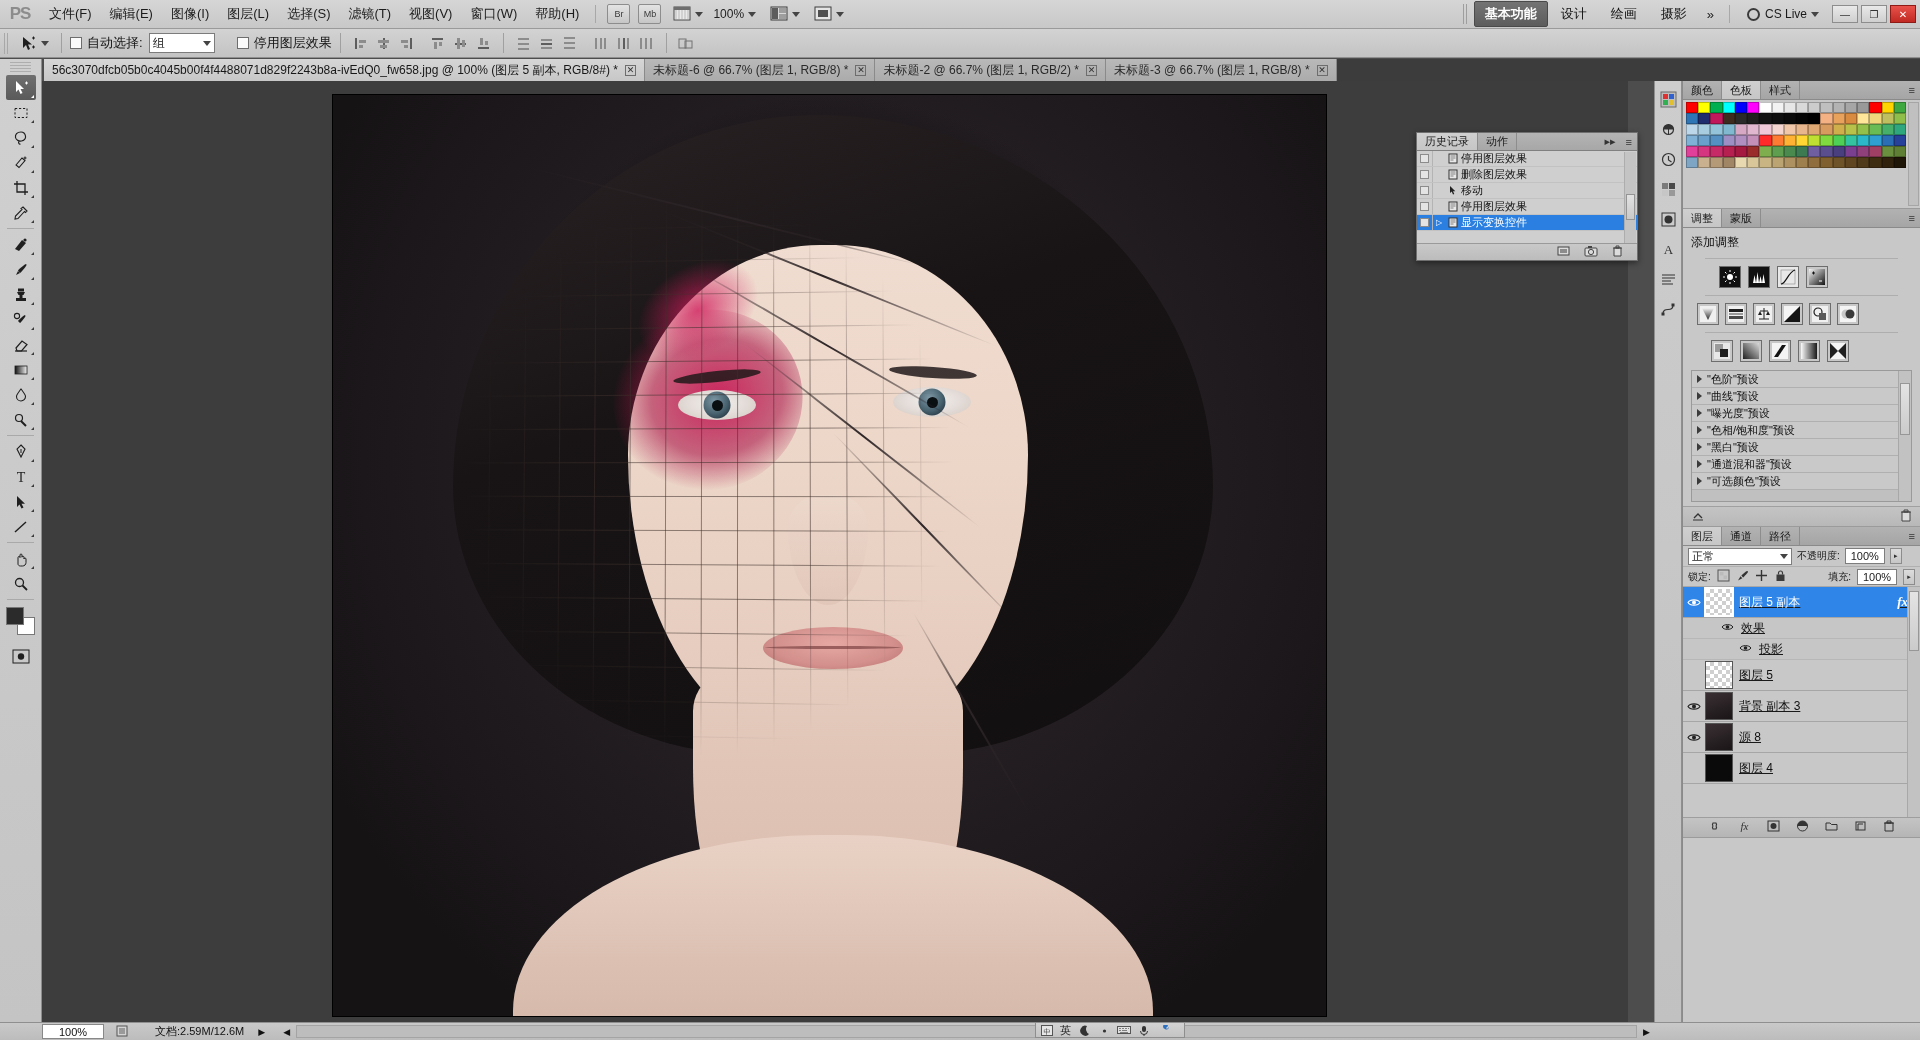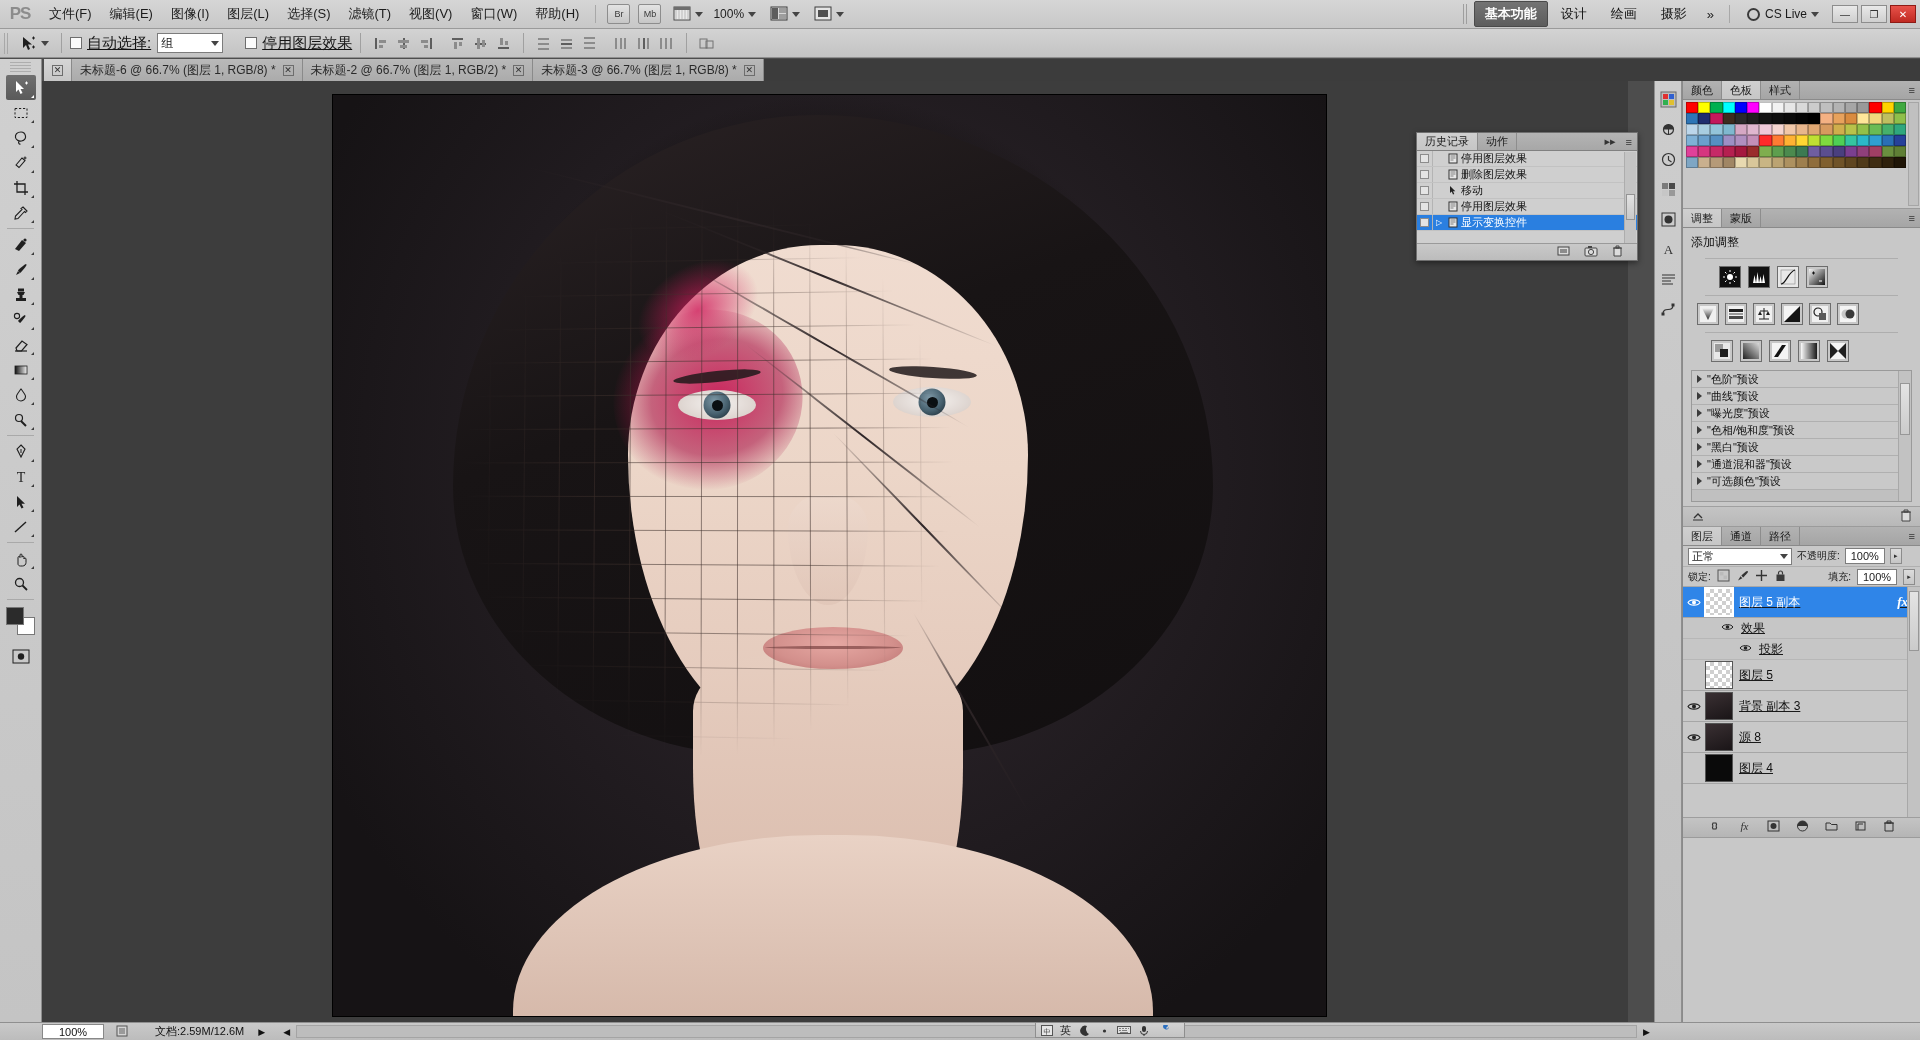--- a/index.html
+++ b/index.html
@@ -68,21 +68,21 @@
     background:repeating-linear-gradient(to right,#a8a8a8 0 1px,transparent 1px 3px);
   }
   .opt-tool{
     display:flex;align-items:center;padding:0 4px;
   }
   .opt-sep{ width:1px;height:20px;background:#a0a0a0;margin:0 8px; }
   .cb{
     width:12px;height:12px;border:1px solid #6e6e6e;background:#fbfbfb;
     display:inline-block;margin-right:5px;vertical-align:-2px;
   }
-  .opt-label{ font-size:15px;color:#141414;text-decoration:underline; }
+  .opt-label{ font-size:13px;color:#141414; }
   .opt-select{
     width:66px;height:20px;background:#fff;border:1px solid #7c7c7c;
     display:flex;align-items:center;justify-content:space-between;
     padding:0 3px;font-size:12px;margin-left:6px;
   }
   .align-icon{
     width:19px;height:19px;margin:0 2px;display:flex;align-items:center;justify-content:center;
     opacity:.75;
   }
 
@@ -567,20 +567,21 @@
     <div class="align-icon">
         <svg width="16" height="15">
           <rect x="1" y="3" width="7" height="9" fill="none" stroke="#555"></rect>
           <rect x="7" y="5" width="7" height="7" fill="none" stroke="#555"></rect>
         </svg>
       </div>
   </div>
 
   <div class="tabbar">
     <div class="doctab">
+      <span>56c3070dfcb05b0c4045b00f4f4488071d829f2243b8a-ivEdQ0_fw658.jpg @ 100% (图层 5 副本, RGB/8#) *</span>
       <span class="tabclose">✕</span>
     </div>
     <div class="doctab inactive">
       <span>未标题-6 @ 66.7% (图层 1, RGB/8) *</span>
       <span class="tabclose">✕</span>
     </div>
     <div class="doctab inactive">
       <span>未标题-2 @ 66.7% (图层 1, RGB/2) *</span>
       <span class="tabclose">✕</span>
     </div>

